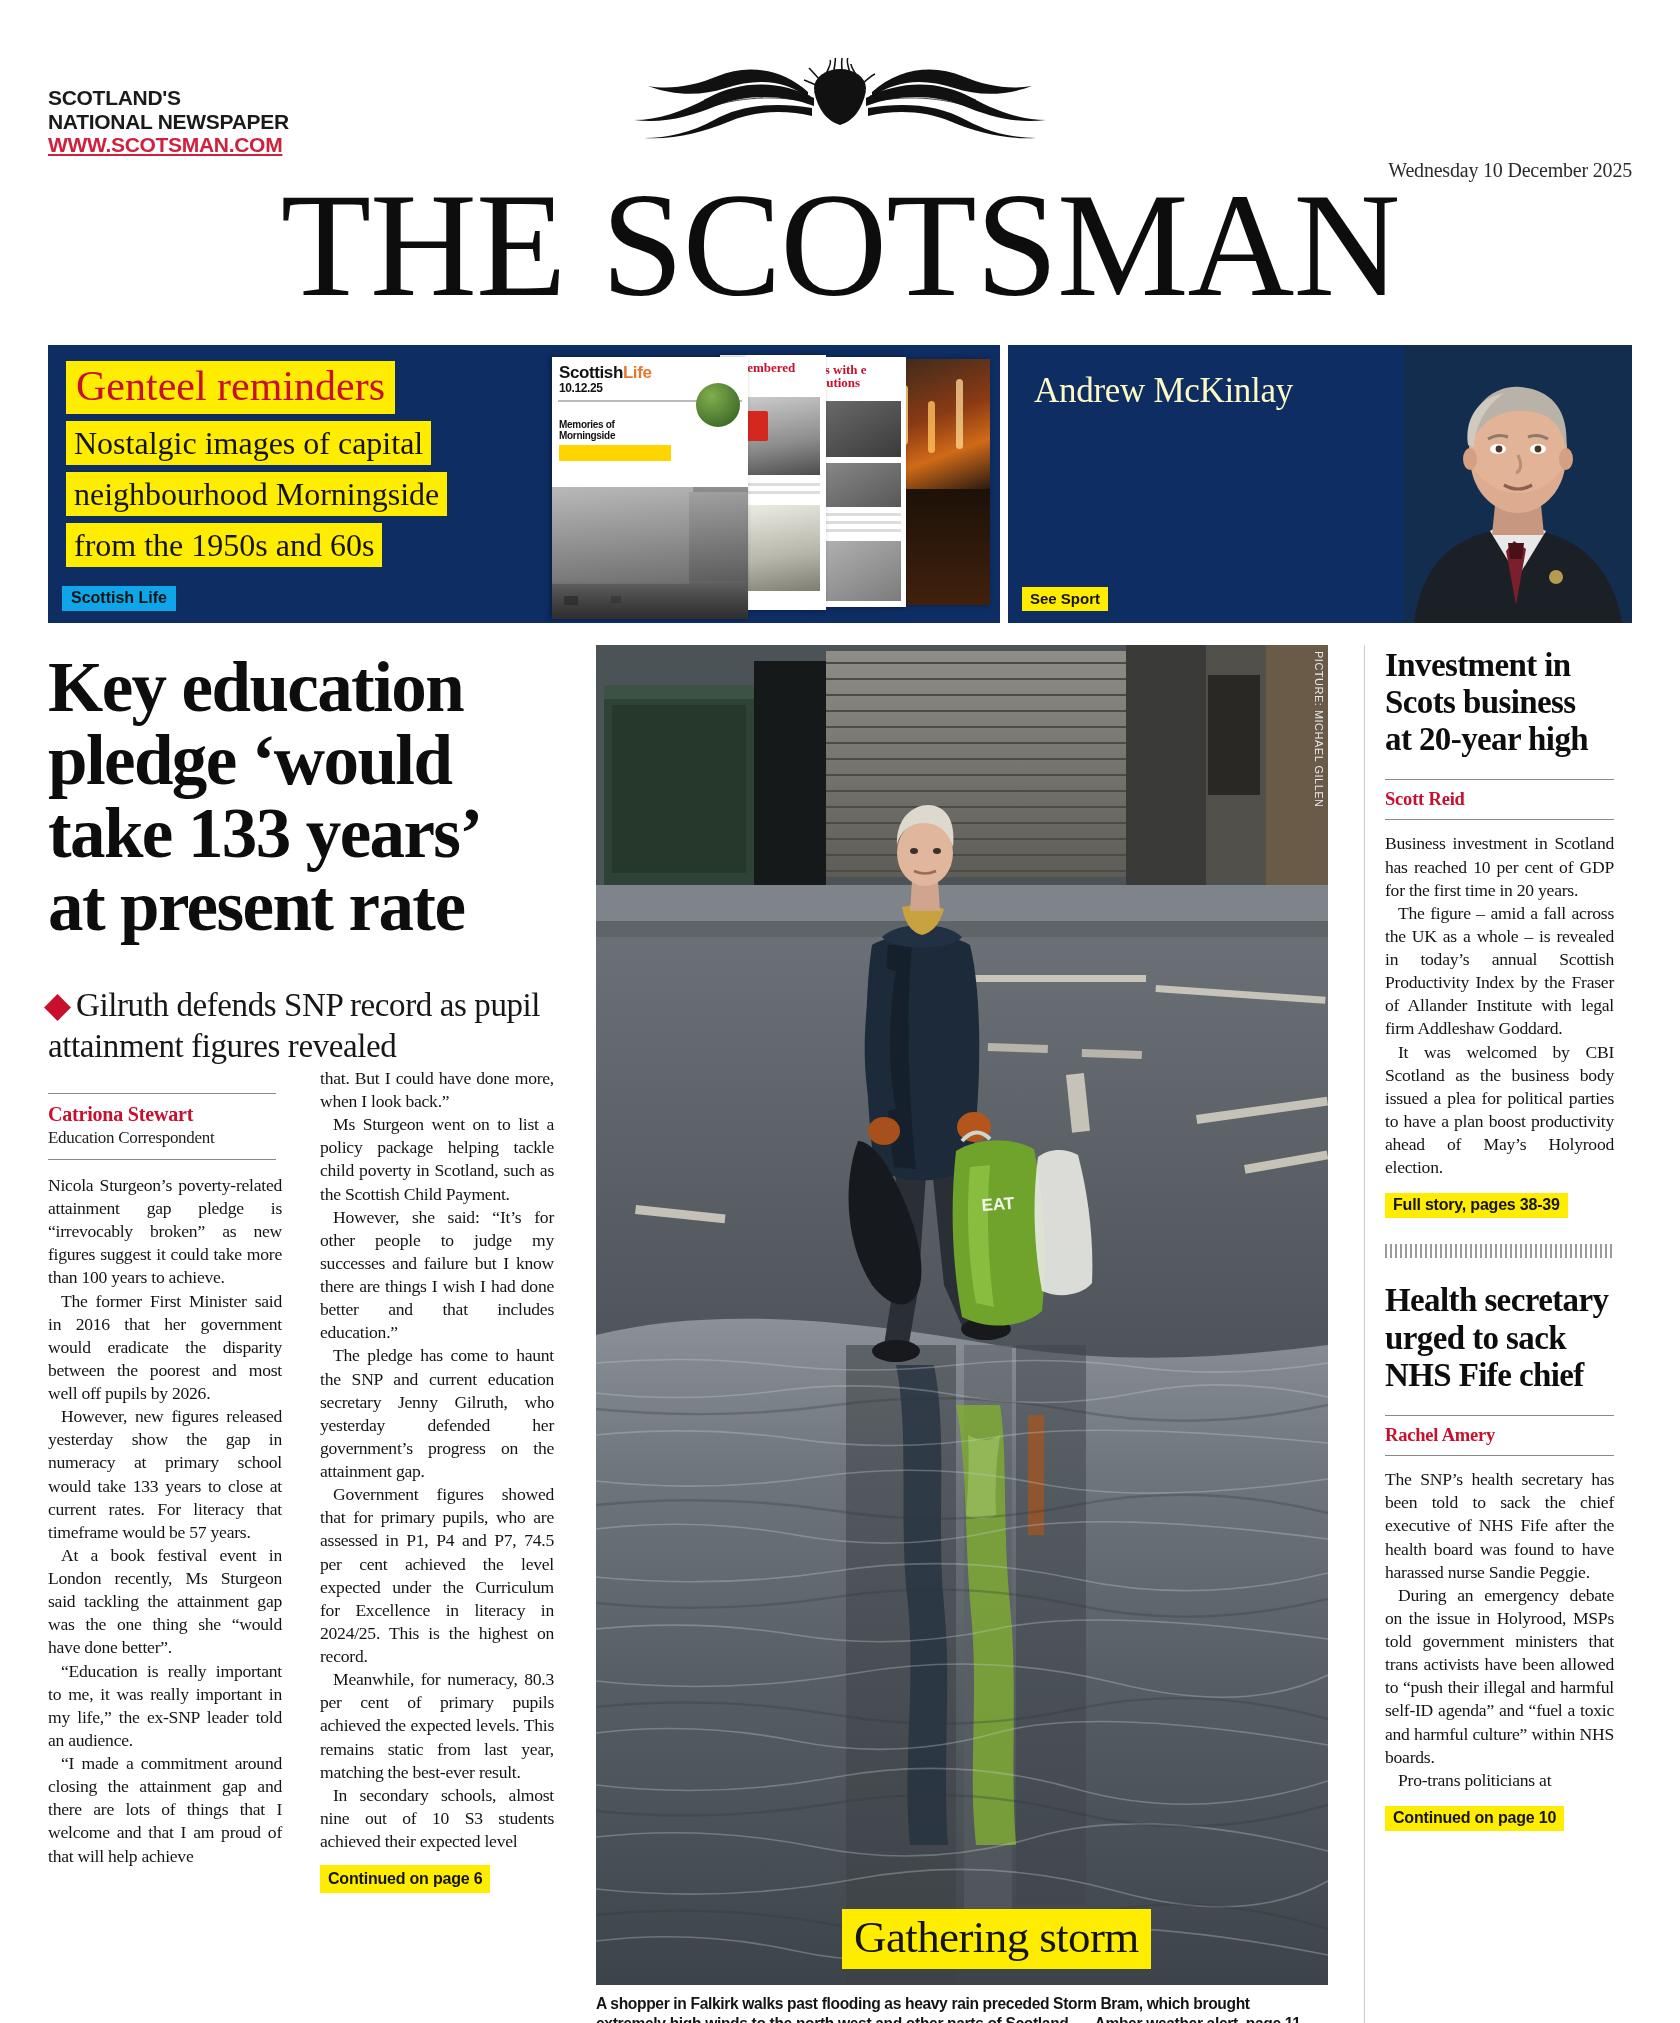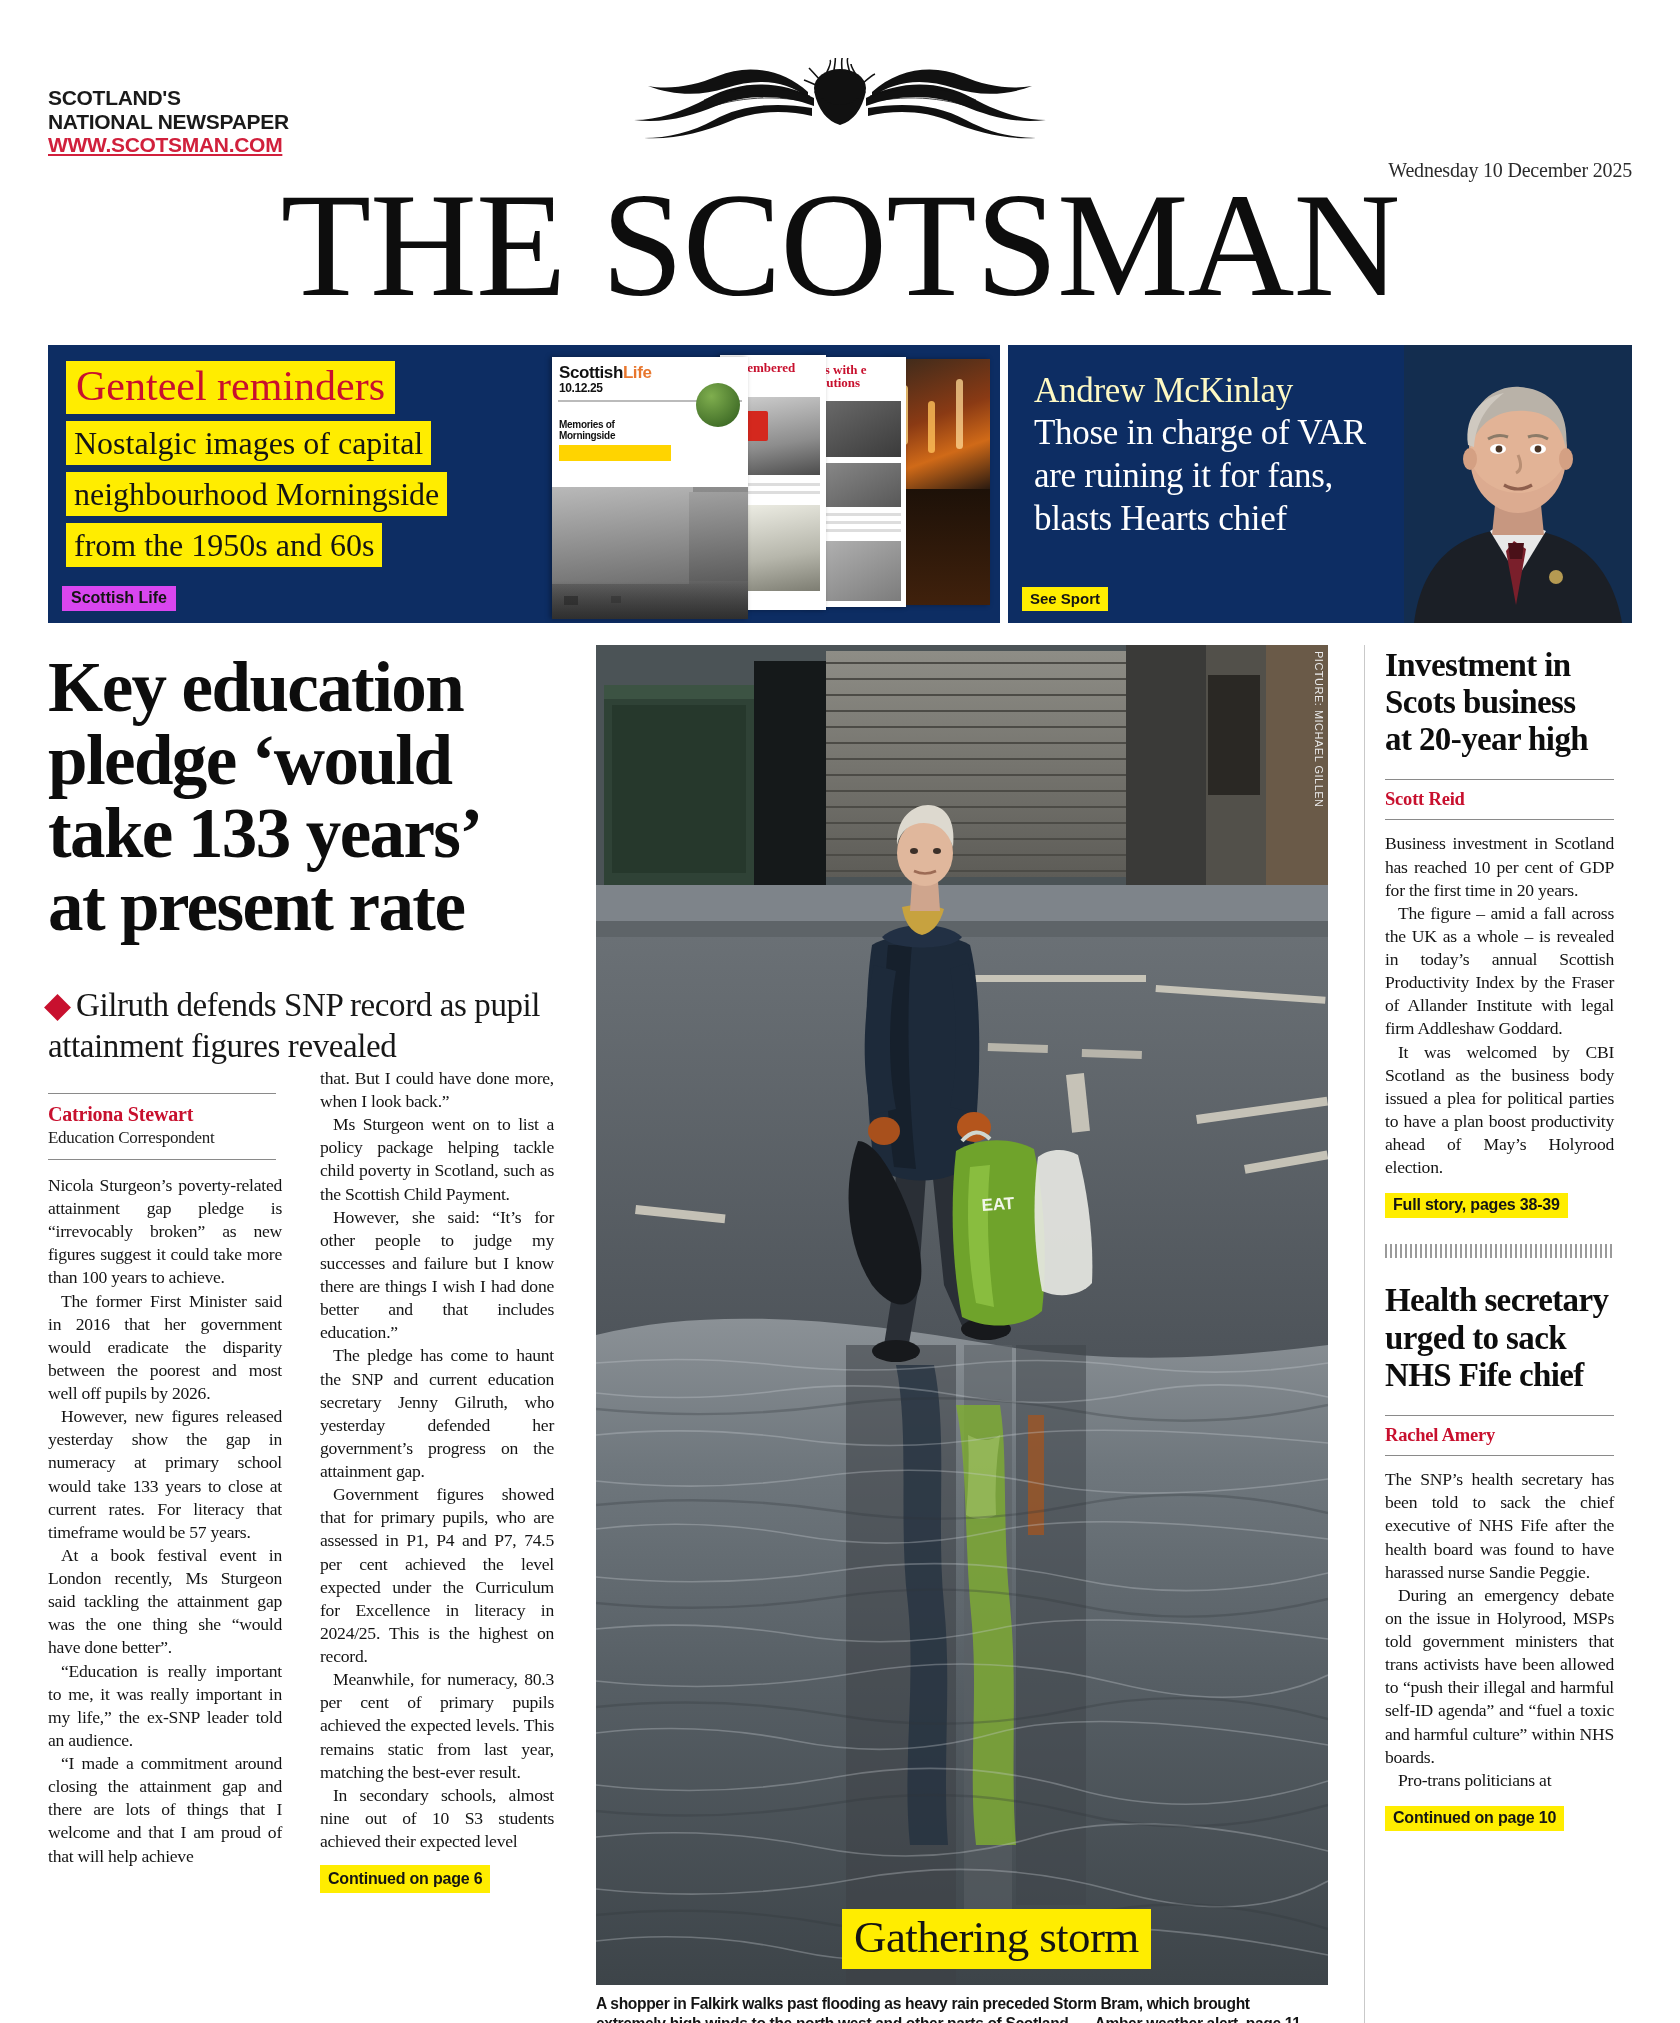--- a/index.html
+++ b/index.html
@@ -109,21 +109,21 @@
     font-size: 32px;
     line-height: 1.28;
     padding: 2px 8px 1px 8px;
     margin-top: 7px;
     white-space: nowrap;
   }
   .pl-tag {
     position: absolute;
     left: 14px;
     bottom: 12px;
-    background: #d946ef;
+    background: #0ea5e9;
     color: #141414;
     font-family: "Liberation Sans", sans-serif;
     font-weight: bold;
     font-size: 16px;
     padding: 3px 9px 4px 9px;
   }
   .magazine-fan {
     position: absolute;
     left: 490px;
     top: 0;
@@ -502,25 +502,20 @@
             <div style="position:absolute;right:0;top:4%;width:30%;height:70%;background:linear-gradient(175deg,#a0a0a0,#5a5a5a);"></div>
             <div style="position:absolute;left:6%;bottom:10%;width:14px;height:9px;background:#2c2c2c;"></div>
             <div style="position:absolute;left:30%;bottom:12%;width:10px;height:7px;background:#3a3a3a;"></div>
           </div>
         </div>
       </div>
     </div>
 
     <div class="promo-right">
       <div class="pr-name">Andrew McKinlay</div>
-      <div class="pr-head">
-        <span>Those in charge of VAR</span><br>
-        <span>are ruining it for fans,</span><br>
-        <span>blasts Hearts chief</span>
-      </div>
       <div class="pr-tag">See Sport</div>
       <div class="mckinlay-photo">
         <svg viewBox="0 0 228 278" width="228" height="278">
           <rect width="228" height="278" fill="#0d2d63"></rect>
           <rect x="0" y="0" width="228" height="278" fill="#132d4f"></rect>
 
           <path d="M10 278 C18 212 60 186 106 184 C154 182 206 206 218 278 Z" fill="#1b1f26"></path>
           <path d="M86 186 L114 232 L142 186 L128 180 L96 180 Z" fill="#e8e8e8"></path>
           <path d="M110 196 L122 204 L112 260 L102 206 Z" fill="#7a1f2b"></path>
           <path d="M104 198 L120 198 L118 214 L106 214 Z" fill="#4a1018"></path>

